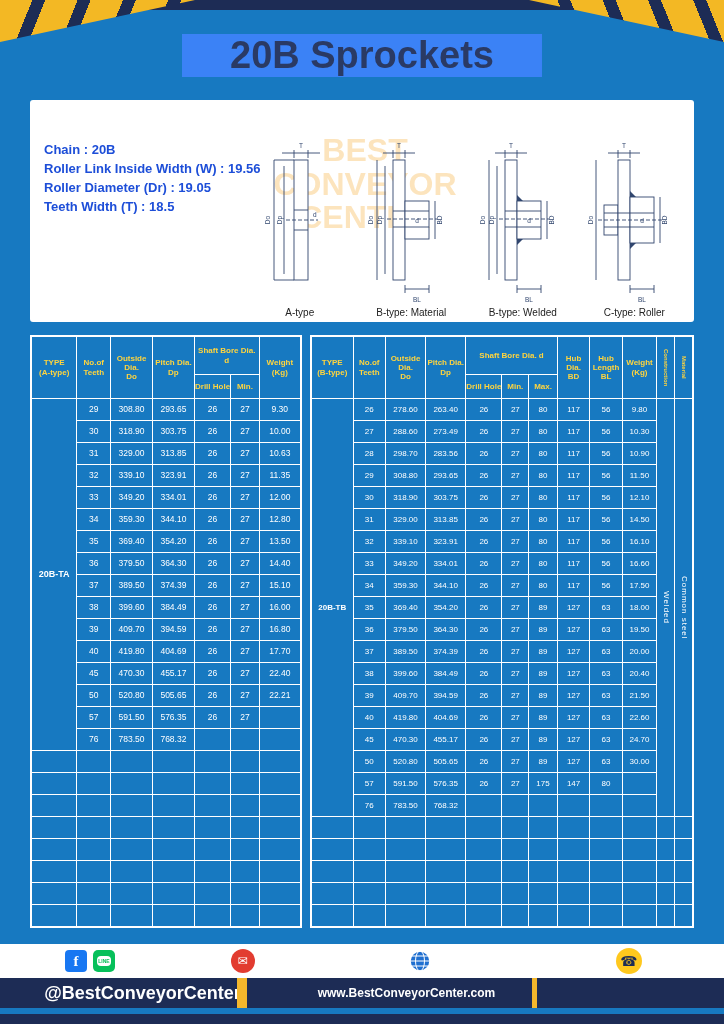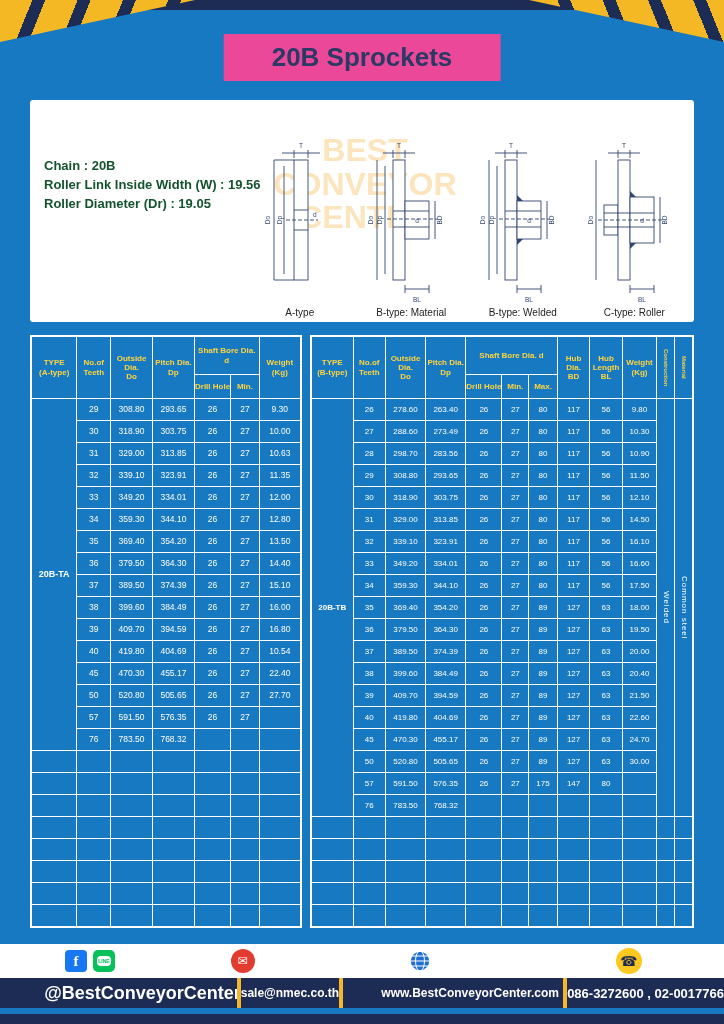--- a/index.html
+++ b/index.html
@@ -14,26 +14,26 @@
     background:repeating-linear-gradient(112deg,#f3b824 0 30px,#1d2c55 30px 42px);
     clip-path:polygon(0 0,100% 0,0 100%);
   }
   .corner-right {
     position:absolute; top:0; right:0; width:195px; height:42px; z-index:2;
     background:repeating-linear-gradient(68deg,#1d2c55 0 12px,#f3b824 12px 42px);
     clip-path:polygon(0 0,100% 0,100% 100%);
   }
   .title-banner {
     position:absolute; top:34px; left:50%; transform:translateX(-50%);
-    background:#ec4899; color:#2a3a64; font-size:26px; font-weight:bold;
-    padding:8px 48px; white-space:nowrap; z-index:3;
+    background:#3b82f6; color:#2a3a64; font-size:38px; font-weight:bold;
+    padding:0 48px; white-space:nowrap; z-index:3;
   }
   
   .spec-panel { position:absolute; top:100px; left:30px; width:664px; height:222px; background:#ffffff; border-radius:3px; }
-  .spec-lines { position:absolute; left:14px; top:56px; color:#14532d; font-weight:bold; font-size:13px; line-height:19px; z-index:2; }
+  .spec-lines { position:absolute; left:14px; top:40px; color:#1d4ed8; font-weight:bold; font-size:13px; line-height:19px; z-index:2; }
   .watermark {
     position:absolute; left:210px; top:34px; width:250px; text-align:center;
     color:rgba(244,166,35,0.30); font-size:32px; font-weight:bold; line-height:1.05;
     pointer-events:none; z-index:1;
   }
   .diagrams { position:absolute; left:214px; top:10px; right:4px; bottom:4px; display:flex; z-index:2; }
   .diagram { flex:1; display:flex; flex-direction:column; align-items:center; justify-content:flex-end; }
   .diagram-label { font-size:10px; color:#222; margin-top:2px; white-space:nowrap; }
   .dwg line { stroke:#31466e; stroke-width:0.9; }
   .dwg rect { stroke:#31466e; stroke-width:0.9; fill:#ffffff; }
@@ -79,20 +79,21 @@
 
   <div class="title-banner">20B Sprockets</div>
 
   <div class="spec-panel">
     <div class="watermark">BEST CONVEYOR CENTER</div>
 
     <div class="spec-lines">
       <div>Chain : 20B</div>
       <div>Roller Link Inside Width (W) : 19.56</div>
       <div>Roller Diameter (Dr) : 19.05</div>
+      <div>Teeth Width (T) : 18.5</div>
     </div>
 
     <div class="diagrams">
 
       <div class="diagram">
         <svg class="dwg" width="92" height="166" viewBox="0 0 92 166">
           <line x1="40" y1="11" x2="40" y2="19"></line>
             <line x1="54" y1="11" x2="54" y2="19"></line>
           <line x1="28" y1="14" x2="66" y2="14"></line>
           <text x="47" y="9" text-anchor="middle">T</text>
@@ -326,37 +327,37 @@
             <td>26</td>
             <td>27</td>
             <td>16.80</td>
           </tr>
           <tr>
             <td>40</td>
             <td>419.80</td>
             <td>404.69</td>
             <td>26</td>
             <td>27</td>
-            <td>10.54</td>
+            <td>17.70</td>
           </tr>
           <tr>
             <td>45</td>
             <td>470.30</td>
             <td>455.17</td>
             <td>26</td>
             <td>27</td>
             <td>22.40</td>
           </tr>
           <tr>
             <td>50</td>
             <td>520.80</td>
             <td>505.65</td>
             <td>26</td>
             <td>27</td>
-            <td>27.70</td>
+            <td>22.21</td>
           </tr>
           <tr>
             <td>57</td>
             <td>591.50</td>
             <td>576.35</td>
             <td>26</td>
             <td>27</td>
             <td></td>
           </tr>
           <tr>
@@ -807,22 +808,20 @@
       </svg>
     </div>
     <div class="ficell fi4">
       <span class="icon-phone">☎</span>
     </div>
   </div>
 
   <div class="footer-bar">
     <div class="fcell c1">@BestConveyorCenter</div>
     <div class="sep"></div>
-    <div class="fcell c2">sale@nmec.co.th</div>
     <div class="sep"></div>
     <div class="fcell c3">www.BestConveyorCenter.com</div>
     <div class="sep"></div>
-    <div class="fcell c4">086-3272600 , 02-0017766</div>
   </div>
 
   <div class="bottom-edge"></div>
 
 </div>
 
 </body></html>

